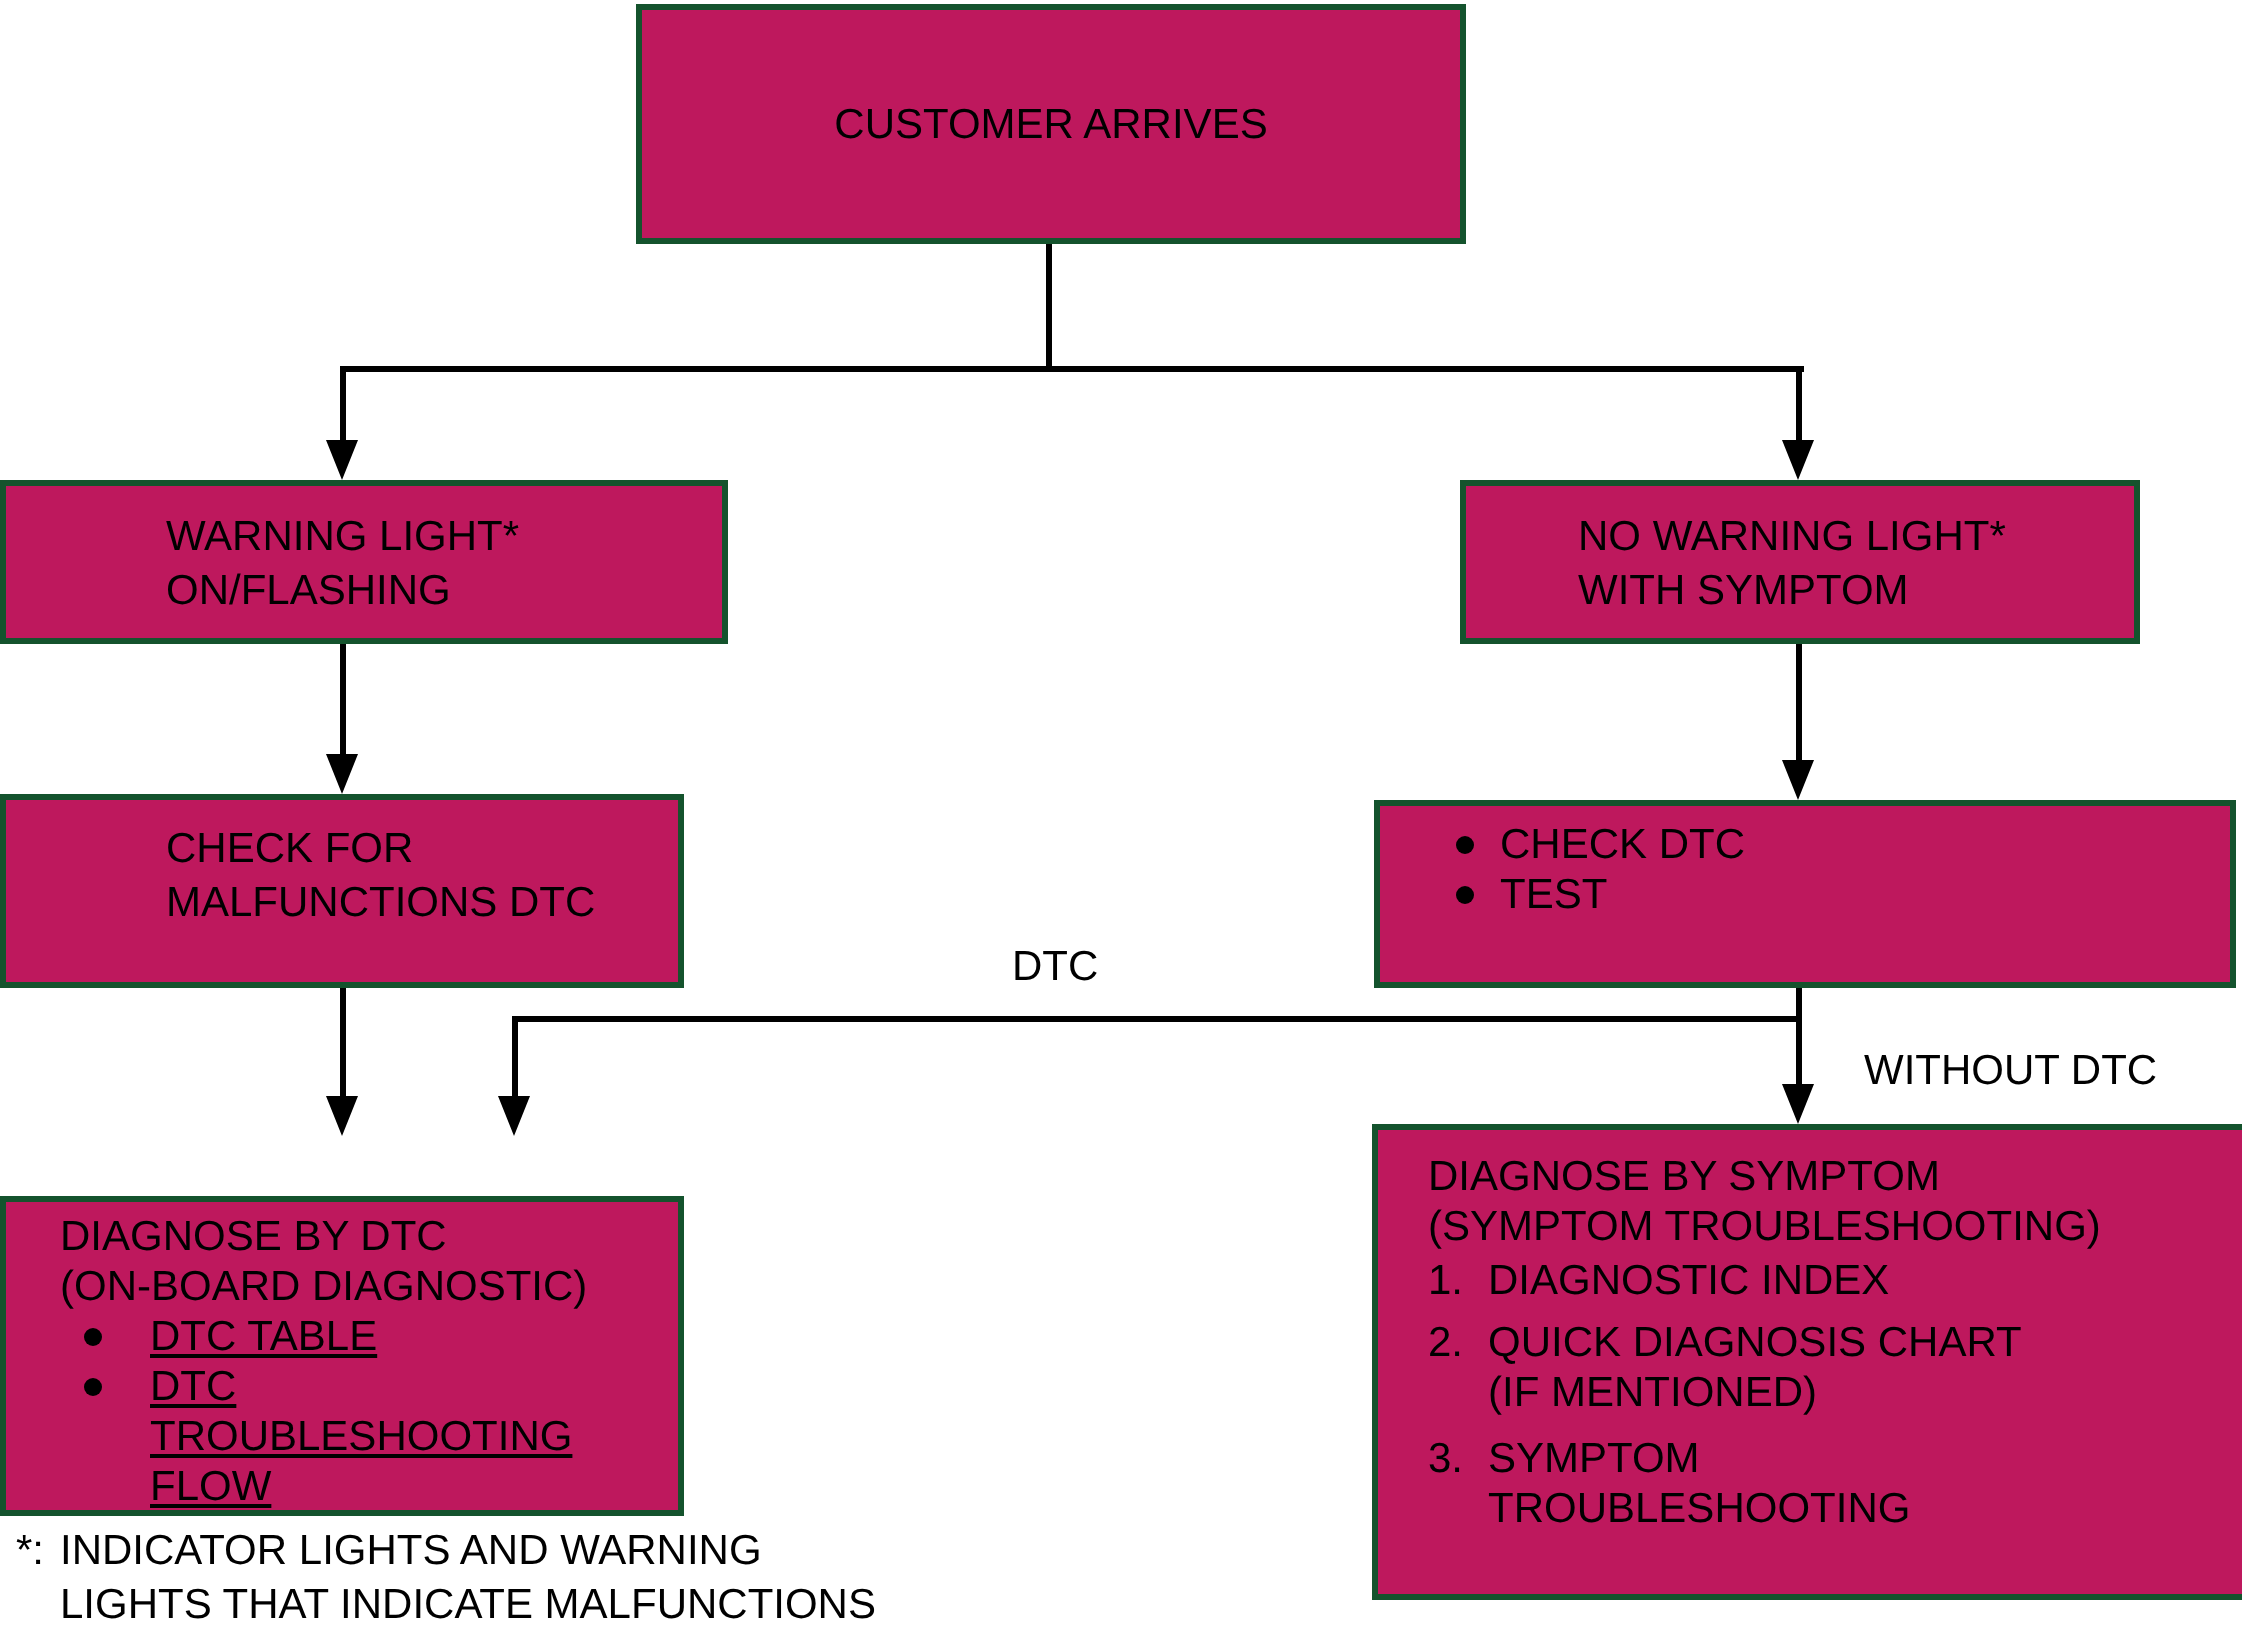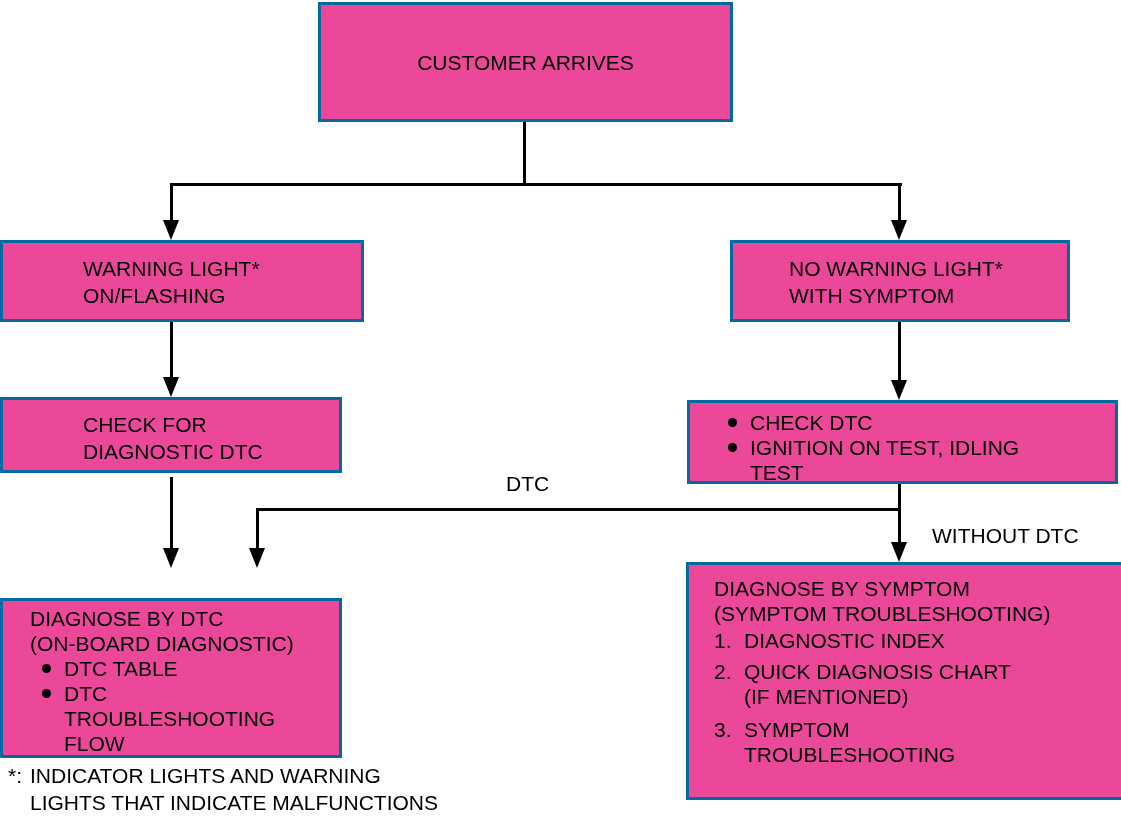--- a/index.html
+++ b/index.html
@@ -8,23 +8,23 @@
     width: 1121px;
     height: 824px;
     background: #ffffff;
     font-family: "Liberation Sans", sans-serif;
     color: #000000;
     font-size: 21px;
     overflow: hidden;
   }
   .box {
     position: absolute;
-    border: 3px solid #0369a1;
+    border: 3px solid #14532d;
     box-sizing: border-box;
-    background: #ec4899;
+    background: #be185d;
     line-height: 27px;
   }
   .box.center {
     display: flex;
     align-items: center;
     justify-content: center;
     text-align: center;
   }
   .ln { white-space: nowrap; }
   .vline, .hline { position: absolute; background: #000000; }
@@ -43,25 +43,25 @@
     background: #000000;
     margin-top: 8px;
   }
   .edge-label { position: absolute; white-space: nowrap; line-height: 27px; }
   .marker-col { flex: none; }
   .num-item { display: flex; }
   
   #b-customer   { left: 318px; top: 2px;   width: 415px; height: 120px; }
   #b-warn       { left: 0;     top: 240px; width: 364px; height: 82px;  padding: 12px 0 0 80px; }
   #b-nowarn     { left: 730px; top: 240px; width: 340px; height: 82px;  padding: 12px 0 0 56px; }
-  #b-checkprio  { left: 0;     top: 397px; width: 342px; height: 76px;  padding: 11px 0 0 80px; }
-  #b-checkdtc   { left: 687px; top: 400px; width: 431px; height: 84px;  padding: 7px 0 0 38px; line-height: 25px; }
+  #b-checkprio  { left: 0;     top: 397px; width: 342px; height: 97px;  padding: 11px 0 0 80px; }
+  #b-checkdtc   { left: 687px; top: 400px; width: 431px; height: 94px;  padding: 7px 0 0 38px; line-height: 25px; }
   #b-checkdtc .bullet-item { column-gap: 13px; }
   #b-diagdtc    { left: 0;     top: 598px; width: 342px; height: 160px; padding: 5px 0 0 27px; line-height: 25px; }
-  #b-diagdtc .bullet-item { margin-left: 12px; column-gap: 13px; }
+  #b-diagdtc .bullet-item { margin-left: 12px; column-gap: 24px; text-decoration: underline; }
   #b-diagsym    { left: 686px; top: 562px; width: 440px; height: 238px; padding: 11px 10px 0 25px; line-height: 25px; }
   #b-diagsym .num-item .marker-col { width: 30px; }
   #b-diagsym .ni-1 { margin-top: 2px; }
   #b-diagsym .ni-2 { margin-top: 6px; }
   #b-diagsym .ni-3 { margin-top: 8px; }
   #footnote {
     position: absolute;
     left: 8px; top: 762px;
     display: flex;
     line-height: 27px;
@@ -110,34 +110,33 @@
     <div class="ln">ON/FLASHING</div>
   </div>
 
   <div class="box" id="b-nowarn">
     <div class="ln">NO WARNING LIGHT*</div>
     <div class="ln">WITH SYMPTOM</div>
   </div>
 
   <div class="box" id="b-checkprio">
     <div class="ln">CHECK FOR</div>
-    <div class="ln">DIAGNOSTIC DTC</div>
+    <div class="ln">MALFUNCTIONS DTC</div>
   </div>
 
   <div class="box" id="b-checkdtc">
     <div class="bullet-item">
       <span class="bullet"></span>
       <div>
         <div class="ln">CHECK DTC</div>
       </div>
     </div>
     <div class="bullet-item">
       <span class="bullet"></span>
       <div>
-        <div class="ln">IGNITION ON TEST, IDLING</div>
         <div class="ln">TEST</div>
       </div>
     </div>
   </div>
 
   <div class="box" id="b-diagdtc">
     <div class="ln">DIAGNOSE BY DTC</div>
     <div class="ln">(ON-BOARD DIAGNOSTIC)</div>
     <div class="bullet-item">
       <span class="bullet"></span>

